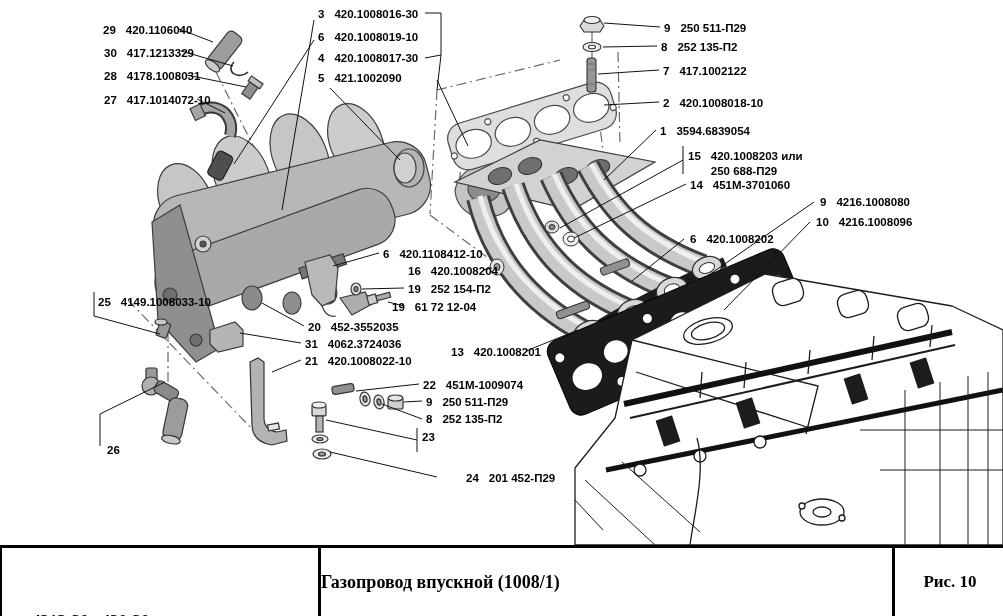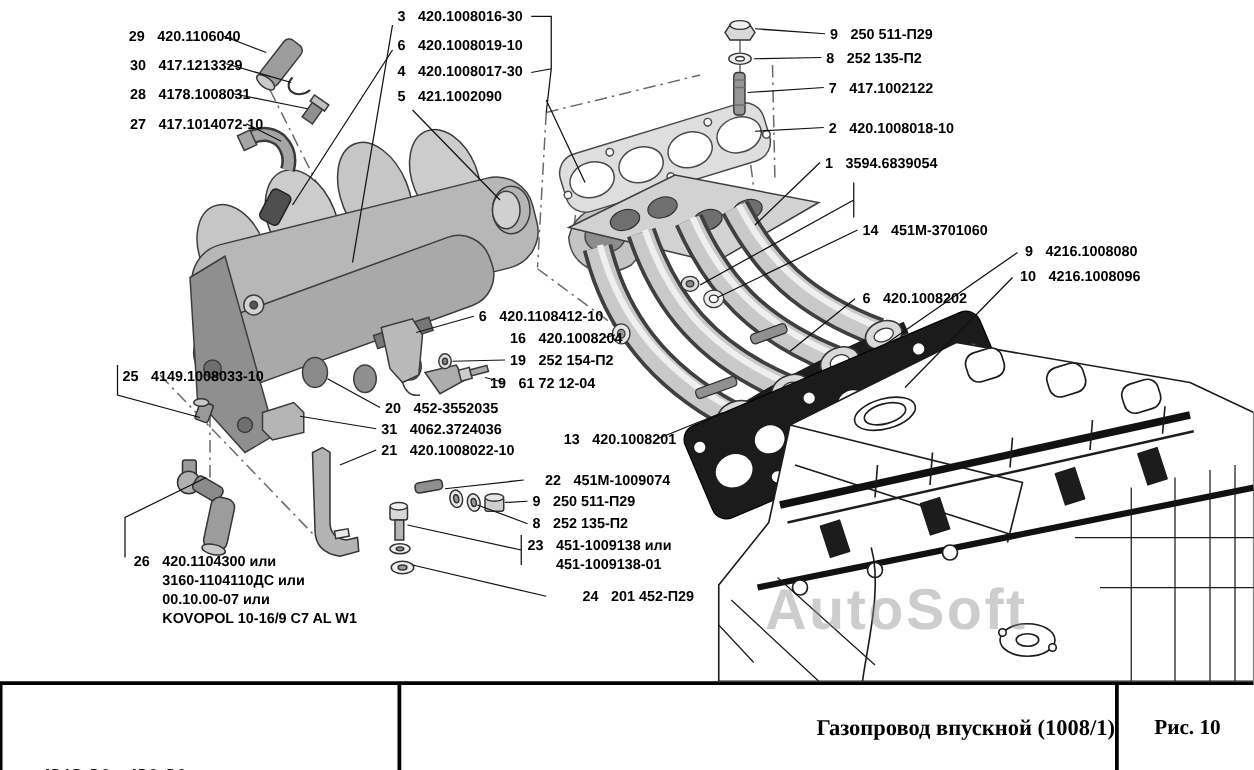--- a/index.html
+++ b/index.html
@@ -10,21 +10,21 @@
              color:rgba(145,145,145,0.45);letter-spacing:2px;pointer-events:none;}
   .co{position:absolute;display:flex;align-items:flex-start;
       font:bold 11.5px/1.3 "Liberation Sans",sans-serif;color:#000;}
   .co .n{flex:0 0 auto;margin-right:10px;}
   .co .t{white-space:pre-line;}
   .tb{position:absolute;left:0;top:545px;width:1003px;height:68px;background:#fff;
       border-top:3px solid #000;border-left:2px solid #000;border-right:2px solid #000;
       border-bottom:2px solid #000;display:flex;font-family:"Liberation Serif",serif;font-weight:bold;color:#000;}
   .tb .c1{width:286px;border-right:3px solid #000;padding:7px 0 0 30px;
           font-size:17px;line-height:1.55;white-space:pre;}
-  .tb .c2{flex:1;display:flex;align-items:center;justify-content:flex-end;font-size:18px;}
+  .tb .c2{flex:1;display:flex;align-items:center;justify-content:flex-start;font-size:18px;}
   .tb .c3{width:110px;border-left:3px solid #000;display:flex;align-items:center;justify-content:center;font-size:17px;}
 </style>
 </head>
 <body>
 
 <div class="page">
 
 <svg class="art" width="1003" height="545" viewBox="0 0 1003 545">
 
   <g stroke="#6a6a6a" stroke-width="1.2" fill="none" stroke-dasharray="10 4 2 4">
@@ -276,21 +276,20 @@
     <path d="M419,384 L356,391"></path>
     <path d="M422,401 L404,402"></path>
     <path d="M422,419 L382,404"></path>
     <path d="M417,428 L417,452 M417,440 L326,420"></path>
     <path d="M437,477 L330,452"></path>
     <path d="M94,292 L94,316 L160,334"></path>
     <path d="M100,446 L100,414 L165,382"></path>
   </g>
 </svg>
 
-<div class="watermark">AutoSoft</div>
 
 <div class="co" style="left:103px;top:23px">
       <span class="n">29</span>
       <span class="t">420.1106040</span>
     </div>
 <div class="co" style="left:104px;top:46px">
       <span class="n">30</span>
       <span class="t">417.1213329</span>
     </div>
 <div class="co" style="left:104px;top:69px">
@@ -330,20 +329,25 @@
       <span class="t">417.1002122</span>
     </div>
 <div class="co" style="left:663px;top:96px">
       <span class="n">2</span>
       <span class="t">420.1008018-10</span>
     </div>
 <div class="co" style="left:660px;top:124px">
       <span class="n">1</span>
       <span class="t">3594.6839054</span>
     </div>
+<div class="co" style="left:688px;top:149px">
+      <span class="n">15</span>
+      <span class="t">420.1008203 или
+250 688-П29</span>
+    </div>
 <div class="co" style="left:690px;top:178px">
       <span class="n">14</span>
       <span class="t">451М-3701060</span>
     </div>
 <div class="co" style="left:820px;top:195px">
       <span class="n">9</span>
       <span class="t">4216.1008080</span>
     </div>
 <div class="co" style="left:816px;top:215px">
       <span class="n">10</span>
@@ -378,51 +382,45 @@
       <span class="t">4062.3724036</span>
     </div>
 <div class="co" style="left:305px;top:354px">
       <span class="n">21</span>
       <span class="t">420.1008022-10</span>
     </div>
 <div class="co" style="left:451px;top:345px">
       <span class="n">13</span>
       <span class="t">420.1008201</span>
     </div>
-<div class="co" style="left:436px;top:378px">
+<div class="co" style="left:423px;top:378px">
       <span class="n">22</span>
       <span class="t">451М-1009074</span>
     </div>
 <div class="co" style="left:426px;top:395px">
       <span class="n">9</span>
       <span class="t">250 511-П29</span>
     </div>
 <div class="co" style="left:426px;top:412px">
       <span class="n">8</span>
       <span class="t">252 135-П2</span>
     </div>
 <div class="co" style="left:422px;top:430px">
       <span class="n">23</span>
-      <span class="t">451-1009138 или
-451-1009138-01</span>
     </div>
 <div class="co" style="left:466px;top:471px">
       <span class="n">24</span>
       <span class="t">201 452-П29</span>
     </div>
 <div class="co" style="left:98px;top:295px">
       <span class="n">25</span>
       <span class="t">4149.1008033-10</span>
     </div>
 <div class="co" style="left:107px;top:443px">
       <span class="n">26</span>
-      <span class="t">420.1104300 или
-3160-1104110ДС или
-00.10.00-07 или
-KOVOPOL 10-16/9 C7 AL W1</span>
     </div>
 
 <div class="tb">
   <div class="c1">
     <div>4213-20   420-20</div>
     
   </div>
   <div class="c2">
     <span>Газопровод впускной (1008/1)</span>
   </div>

